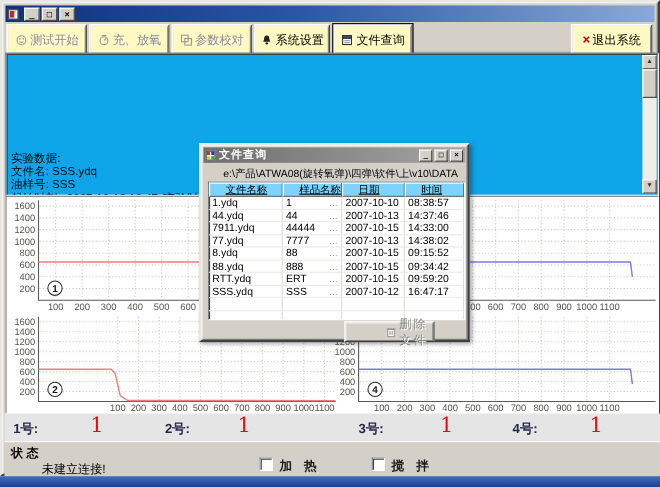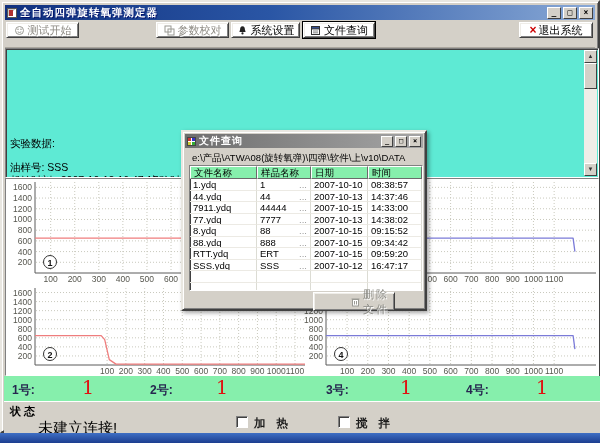--- a/index.html
+++ b/index.html
@@ -17,33 +17,33 @@
     linear-gradient(135deg,#c8c8c8 0 50%,#fff 50% 100%);border:1px solid #555;position:relative;}
   .app-ic:before{content:"";position:absolute;left:1px;top:1px;width:4px;height:6px;background:#b03030;}
   .title-text{color:#fff;font-size:10.5px;font-weight:bold;flex:1;letter-spacing:1px;
     text-shadow:1px 1px 0 #00106a;white-space:nowrap;overflow:hidden;}
   .winbtn{width:14px;height:12px;margin-left:2px;background:#d4d0c8;border:1px solid;
     border-color:#fff #404040 #404040 #fff;font-size:8px;line-height:9px;text-align:center;
     font-weight:bold;color:#000;font-family:"DejaVu Sans Mono",monospace;}
   
   .toolbar{position:absolute;left:3px;top:18px;right:3px;height:28px;
     border-bottom:1px solid #aaa69e;}
-  .tb-btn{position:absolute;top:2px;height:16px;background:#ffffff;border:1px solid;
+  .tb-btn{position:absolute;top:2px;height:28px;background:#fef9c3;border:1px solid;
     border-color:#fff #404040 #404040 #fff;box-shadow:inset 1px 1px 0 #efede8,inset -1px -1px 0 #808080;
     display:flex;align-items:center;justify-content:center;font-size:11px;color:#000;
     white-space:nowrap;padding:0 4px;}
   .tb-btn.disabled{color:#8d8a83;text-shadow:1px 1px 0 #fff;}
   .tb-btn.default{outline:1px solid #000;}
   .tb-ic{display:inline-flex;margin-right:3px;width:11px;height:11px;align-items:center;justify-content:center;}
   .b1{left:1px;width:73px;} .b2{left:76px;width:73px;} .b3{left:151px;width:73px;}
   .b4{left:226px;width:69px;} .b5{left:298px;width:72px;}
   .exit-btn{left:auto;right:2px;width:74px;}
   .exit-ic{color:#cc0000;font-weight:bold;font-size:12px;margin-right:2px;line-height:10px;}
   
-  .text-panel{position:absolute;left:3px;top:46px;width:594px;height:130px;background:#5eead4;
+  .text-panel{position:absolute;left:3px;top:46px;width:594px;height:130px;background:#0ea5e9;
     border:1px solid;border-color:#808080 #fff #fff #808080;box-shadow:inset 1px 1px 0 #404040;
     overflow:hidden;}
   .tp-line{position:absolute;font-size:10.5px;color:#000;white-space:pre;}
   .tp-scroll{position:absolute;right:1px;top:1px;bottom:1px;width:13px;background:#efede8;}
   .sb-btn{position:absolute;left:0;width:13px;height:13px;background:#d4d0c8;border:1px solid;
     border-color:#fff #404040 #404040 #fff;font-size:6px;text-align:center;line-height:11px;color:#333;}
   .sb-up{top:0;} .sb-dn{bottom:0;}
   .sb-thumb{position:absolute;left:0;top:13px;width:13px;height:26px;background:#d4d0c8;border:1px solid;
     border-color:#fff #404040 #404040 #fff;}
   
@@ -53,28 +53,28 @@
   #chart1{left:2px;top:0;width:206px;height:106px;}
   #chart3{left:293px;top:0;width:302px;height:106px;}
   #chart2{left:2px;top:106px;width:302px;height:92px;}
   #chart4{left:293px;top:106px;width:302px;height:92px;}
   .grid{stroke:#c9c9bd;stroke-width:1;stroke-dasharray:1,2;}
   .axis{stroke:#5a5a5a;stroke-width:1;fill:none;}
   .tick{font-size:8.5px;fill:#56564e;}
   .ty{text-anchor:end;} .tx{text-anchor:middle;}
   .badge{font-size:9px;font-weight:bold;text-anchor:middle;fill:#111;}
   
-  .numbers-row{position:absolute;left:2px;top:374px;width:596px;height:25px;background:#86efac;}
+  .numbers-row{position:absolute;left:2px;top:374px;width:596px;height:25px;background:#e5e5e5;}
   .num-label{position:absolute;top:6px;font-size:12px;font-weight:bold;color:#26264f;}
   .num-value{position:absolute;top:0px;font-size:19px;color:#e01010;font-family:"DejaVu Serif","Liberation Serif",serif;}
   
   .status-area{position:absolute;left:2px;top:399px;width:596px;height:32px;background:#d4d0c8;
     border-top:1px solid #fff;}
   .status-title{position:absolute;left:6px;top:2px;font-size:11px;font-weight:bold;color:#000;}
-  .status-msg{position:absolute;left:34px;top:17px;font-size:15px;color:#000;}
+  .status-msg{position:absolute;left:34px;top:17px;font-size:11px;color:#000;}
   .chk{position:absolute;top:14px;width:12px;height:12px;background:#fff;border:1px solid;
     border-color:#808080 #fff #fff #808080;box-shadow:inset 1px 1px 0 #404040;}
   .chk-label{position:absolute;top:14px;font-size:11.5px;font-weight:bold;color:#1c1c1c;letter-spacing:2px;font-family:Liberation Mono, monospace;}
   .c1box{left:232px;} .c1lab{left:250px;}
   .c2box{left:334px;} .c2lab{left:352px;}
   .desktop-strip{position:absolute;left:0;top:433px;width:600px;height:10px;
     background:linear-gradient(180deg,#3f6fc4,#1c3d8f);}
   
   .dialog{position:absolute;left:181px;top:130px;width:246px;height:181px;background:#d4d0c8;
     border:2px solid;border-color:#e9e7e1 #404040 #404040 #e9e7e1;
@@ -82,27 +82,27 @@
   .dlg-title{position:absolute;left:2px;top:2px;right:2px;height:14px;
     background:linear-gradient(90deg,#6e6e6e,#a5a5a5);display:flex;align-items:center;padding:0 2px;}
   .dlg-ic{width:9px;height:9px;margin-right:3px;display:grid;grid-template-columns:1fr 1fr;
     grid-template-rows:1fr 1fr;gap:1px;background:#fff;border:1px solid #444;}
   .dlg-ic i{display:block;} .dlg-ic i:nth-child(1){background:#c33;} .dlg-ic i:nth-child(2){background:#33c;}
   .dlg-ic i:nth-child(3){background:#cc3;} .dlg-ic i:nth-child(4){background:#3a3;}
   .dlg-title-text{flex:1;color:#fff;font-size:10px;font-weight:bold;letter-spacing:1px;}
   .dlg-winbtn{width:12px;height:11px;margin-left:2px;background:#d4d0c8;border:1px solid;
     border-color:#fff #404040 #404040 #fff;font-size:7px;line-height:8px;text-align:center;font-weight:bold;
     font-family:"DejaVu Sans Mono",monospace;}
-  .dlg-path{position:absolute;left:9px;top:20px;font-size:9.5px;color:#000;white-space:nowrap;text-align:center;}
+  .dlg-path{position:absolute;left:20px;top:20px;font-size:9.5px;color:#000;white-space:nowrap;text-align:center;}
   .dlg-table{position:absolute;left:6px;top:33px;width:234px;height:126px;background:#fff;
     border:1px solid;border-color:#808080 #fff #fff #808080;box-shadow:inset 1px 1px 0 #404040;
     overflow:hidden;font-size:9.5px;}
   .dlg-thead{display:flex;height:13px;}
-  .dlg-th{background:#86efac;border:1px solid;border-color:#fff #6a6a6a #6a6a6a #fff;
-    padding:0 3px;line-height:11px;color:#000;overflow:hidden;white-space:nowrap;}
+  .dlg-th{background:#7dd3fc;border:1px solid;border-color:#fff #6a6a6a #6a6a6a #fff;
+    padding:0 14px;line-height:11px;color:#000;overflow:hidden;white-space:nowrap;text-decoration:underline;}
   .dlg-tr{display:flex;height:11.5px;line-height:11.5px;}
   .dlg-td{border-right:1px solid #dcdcd4;border-bottom:1px solid #eceae4;padding:0 3px;
     overflow:hidden;white-space:nowrap;color:#000;display:flex;}
   .td-dots{margin-left:auto;color:#999;}
   .w1{width:67px;} .w2{width:54px;} .w3{width:57px;} .w4{width:48px;flex:1;}
   .dlg-btn{position:absolute;top:160px;height:19px;background:#d4d0c8;border:1px solid;
     border-color:#fff #404040 #404040 #fff;box-shadow:inset 1px 1px 0 #efede8,inset -1px -1px 0 #808080;
     font-size:11px;color:#8a8a84;text-shadow:1px 1px 0 #fff;display:flex;align-items:center;
     justify-content:center;letter-spacing:2px;}
   .btn-print{left:38px;width:76px;}
@@ -110,38 +110,47 @@
   .dlg-btn .tb-ic{margin-right:2px;}
 </style>
 </head>
 <body>
 
 <div class="screen">
   <div class="window">
 
     <div class="titlebar">
       <span class="app-ic"></span>
-      <span class="title-text">全自动四弹旋转氧弹测定器</span>
       <span class="winbtn">_</span>
       <span class="winbtn">□</span>
       <span class="winbtn">×</span>
     </div>
 
     <div class="toolbar">
       <div class="tb-btn disabled b1">
         <span class="tb-ic">
           <svg width="11" height="11">
               <circle cx="5.5" cy="5.5" r="4" fill="none" stroke="#9a9a94"></circle>
               <circle cx="4" cy="4.3" r=".8" fill="#9a9a94"></circle>
               <circle cx="7" cy="4.3" r=".8" fill="#9a9a94"></circle>
               <path d="M3.7 6.8 Q5.5 8.3 7.3 6.8" fill="none" stroke="#9a9a94"></path>
             </svg>
         </span>
         <span>测试开始</span>
       </div>
+      <div class="tb-btn disabled b2">
+        <span class="tb-ic">
+          <svg width="11" height="11">
+              <circle cx="5.5" cy="6" r="3.6" fill="none" stroke="#9a9a94"></circle>
+              <line x1="5.5" y1="6" x2="7.6" y2="3.6" stroke="#9a9a94"></line>
+              <line x1="3.5" y1="1.4" x2="7.5" y2="1.4" stroke="#9a9a94"></line>
+            </svg>
+        </span>
+        <span>充、放氧</span>
+      </div>
       <div class="tb-btn b4">
         <span class="tb-ic">
           <svg width="11" height="11">
               <path d="M5.5 1.2 C3.7 1.2 3.1 2.7 3.1 4.4 L2.4 6.9 L8.6 6.9 L7.9 4.4 C7.9 2.7 7.3 1.2 5.5 1.2 Z" fill="#222"></path>
               <circle cx="5.5" cy="8.4" r="1.1" fill="#222"></circle>
             </svg>
         </span>
         <span>系统设置</span>
       </div>
       <div class="tb-btn disabled b3">
@@ -165,20 +174,21 @@
         <span>文件查询</span>
       </div>
       <div class="tb-btn exit-btn">
         <span class="exit-ic">×</span>
         <span>退出系统</span>
       </div>
     </div>
 
     <div class="text-panel">
       <span class="tp-line" style="left:4px;top:88px">实验数据:</span>
+      <span class="tp-line" style="left:4px;top:100px">文件名: SSS.ydq</span>
       <span class="tp-line" style="left:4px;top:112px">油样号: SSS</span>
       <span class="tp-line" style="left:4px;top:125px">起始时刻:  2007-10-12 16:47:17</span>
       <span class="tp-line" style="left:143px;top:125px">实验时间:  1179分钟</span>
 
       <div class="tp-scroll">
         <div class="sb-btn sb-up">▲</div>
         <div class="sb-thumb"></div>
         <div class="sb-btn sb-dn">▼</div>
       </div>
     </div>

